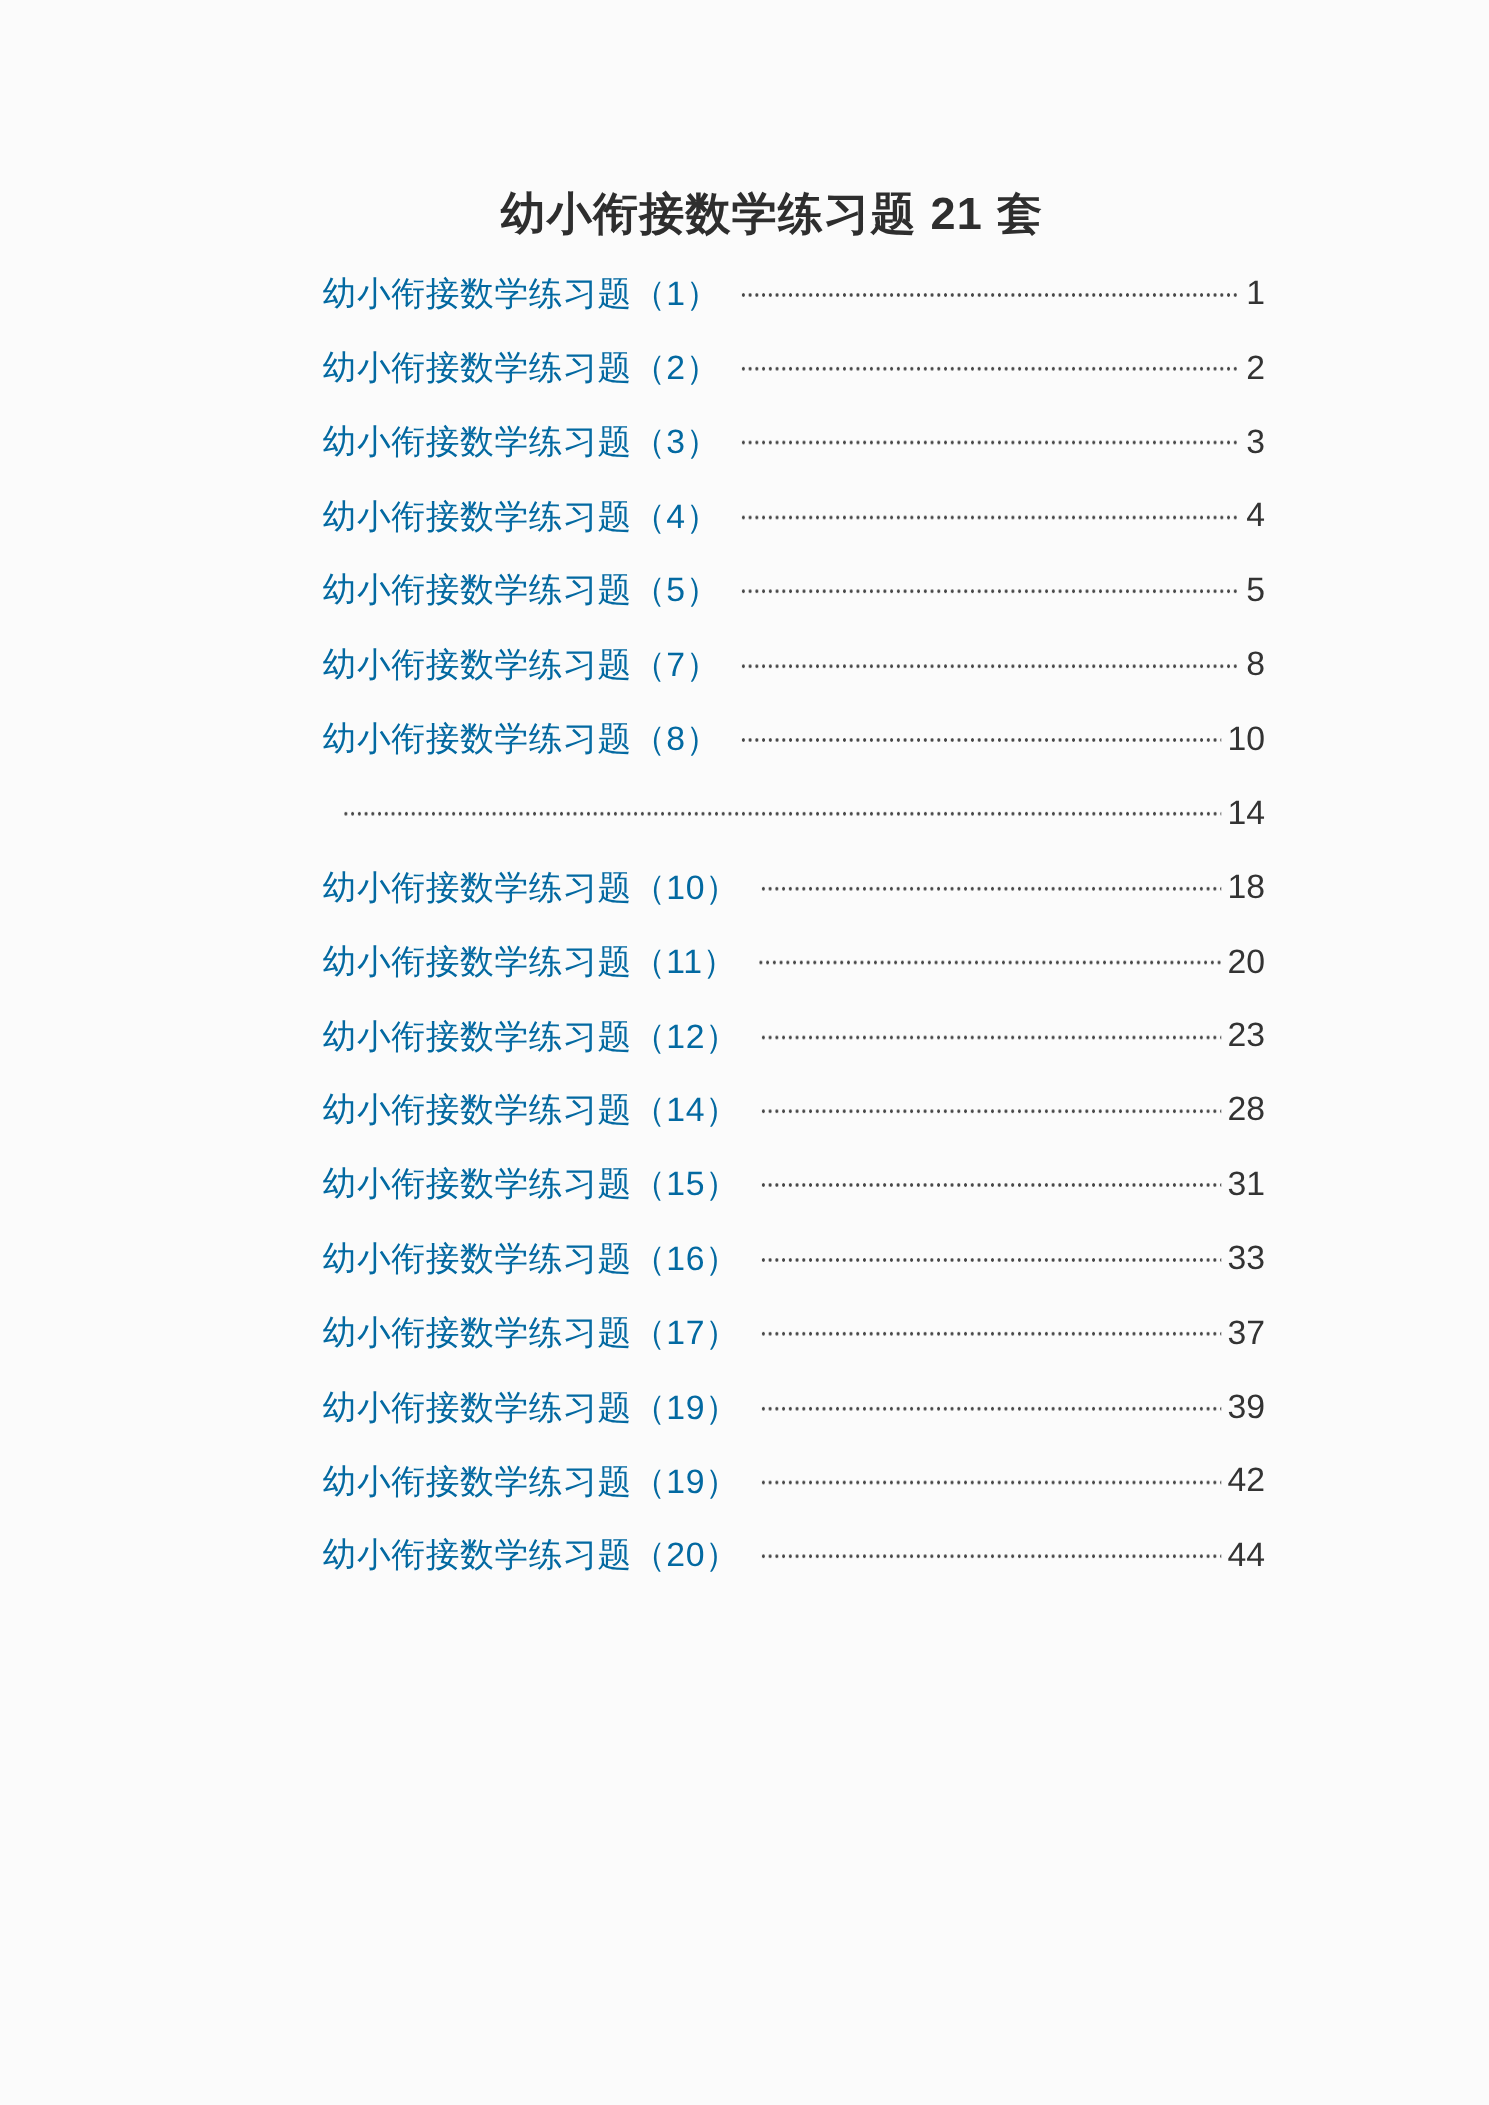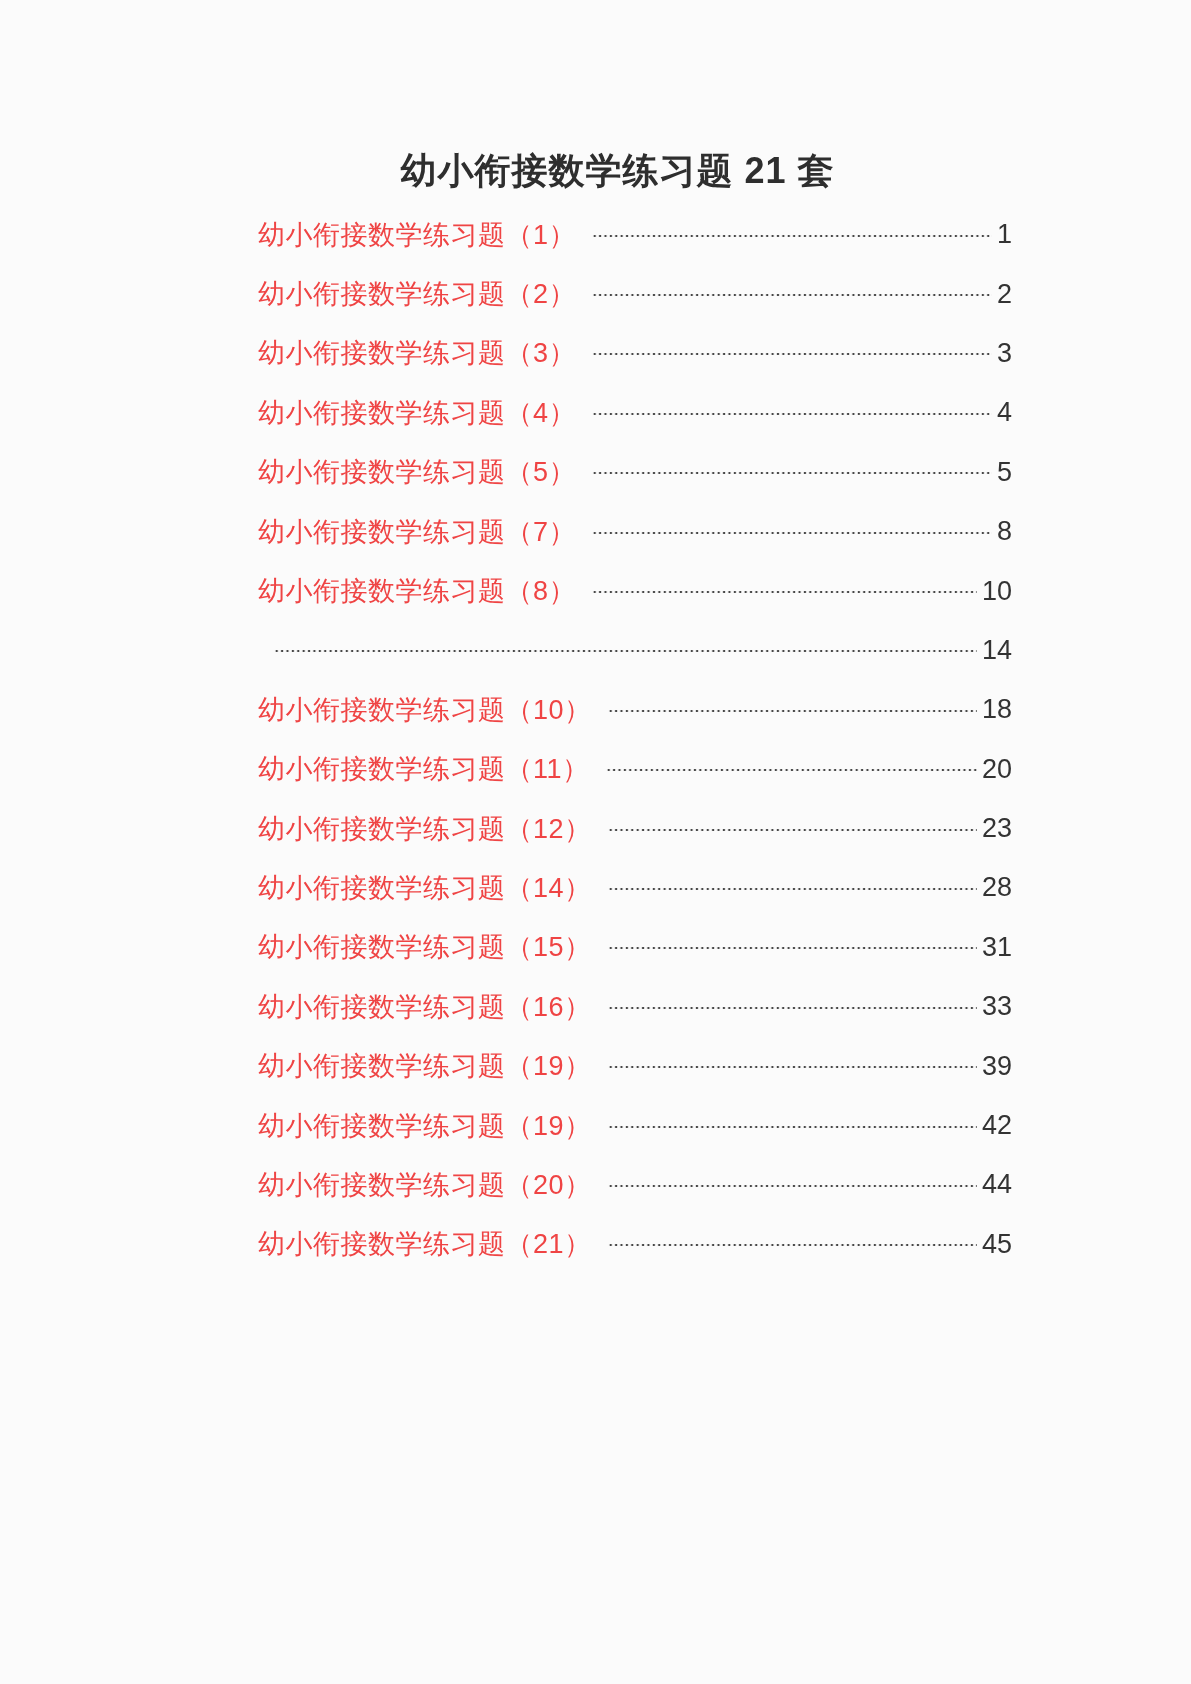--- a/index.html
+++ b/index.html
@@ -35,21 +35,21 @@
     left: 258px;
     width: 754px;
   }
   .toc-row {
     display: flex;
     align-items: center;
     height: 59.4px;
   }
   .toc-label {
     font-size: 27px;
-    color: #ef4444;
+    color: #0369a1;
     white-space: nowrap;
     letter-spacing: 0.5px;
   }
   .leader {
     flex: 1;
     align-self: center;
     height: 6px;
     margin: 0 5px 0 16px;
     background-image: radial-gradient(circle, #474747 1.15px, rgba(0,0,0,0) 1.5px);
     background-size: 5.4px 6px;
@@ -135,33 +135,33 @@
         <span class="toc-label">幼小衔接数学练习题（15）</span>
         <div class="leader"></div>
         <span class="toc-page">31</span>
       </div>
       <div class="toc-row">
         <span class="toc-label">幼小衔接数学练习题（16）</span>
         <div class="leader"></div>
         <span class="toc-page">33</span>
       </div>
       <div class="toc-row">
+        <span class="toc-label">幼小衔接数学练习题（17）</span>
+        <div class="leader"></div>
+        <span class="toc-page">37</span>
+      </div>
+      <div class="toc-row">
         <span class="toc-label">幼小衔接数学练习题（19）</span>
         <div class="leader"></div>
         <span class="toc-page">39</span>
       </div>
       <div class="toc-row">
         <span class="toc-label">幼小衔接数学练习题（19）</span>
         <div class="leader"></div>
         <span class="toc-page">42</span>
       </div>
       <div class="toc-row">
         <span class="toc-label">幼小衔接数学练习题（20）</span>
         <div class="leader"></div>
         <span class="toc-page">44</span>
       </div>
-      <div class="toc-row">
-        <span class="toc-label">幼小衔接数学练习题（21）</span>
-        <div class="leader"></div>
-        <span class="toc-page">45</span>
-      </div>
     </div>
 </div>
 
 </body></html>

